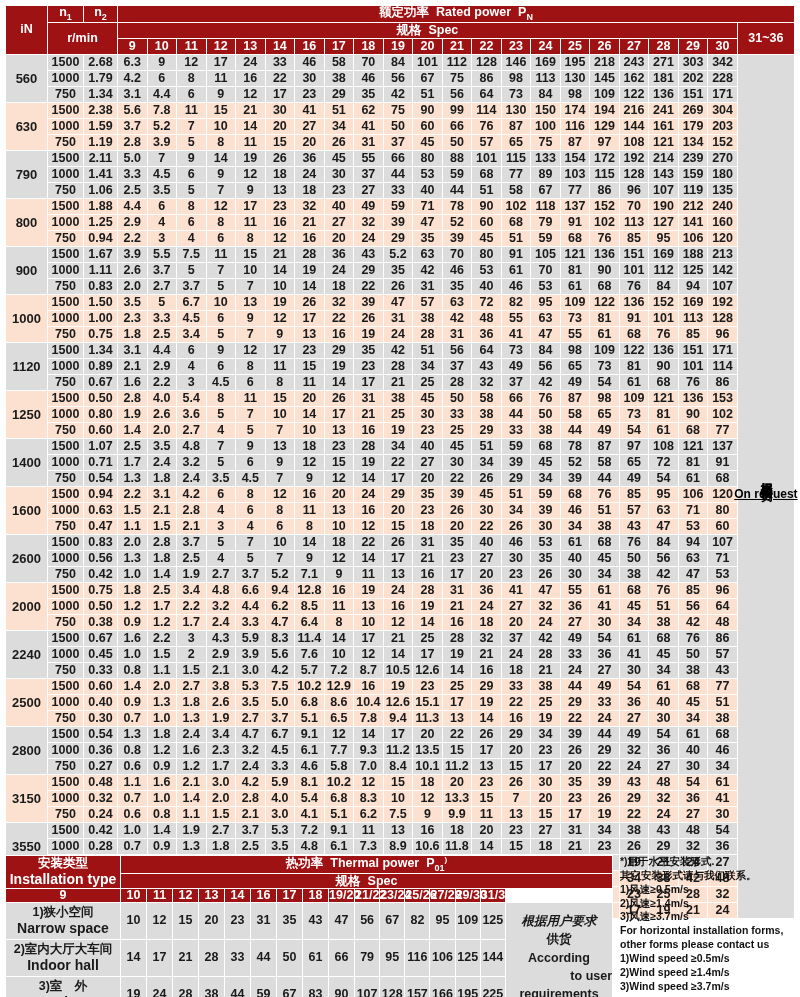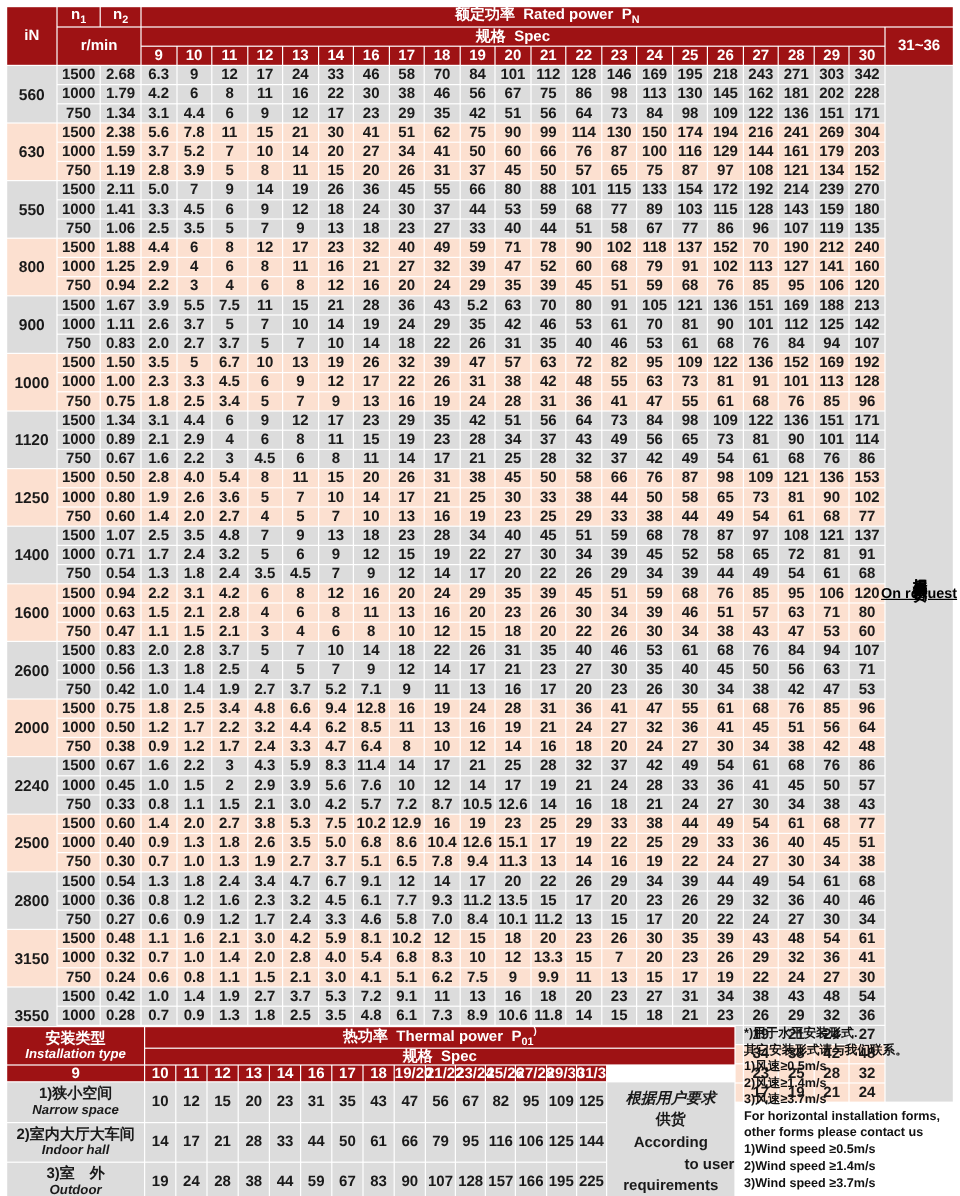--- a/index.html
+++ b/index.html
@@ -83,21 +83,21 @@
     width: 608px;
   }
   #bottom-table { width: 608px; }
   #bottom-table td { font-size: 12.5px; }
   #bottom-table td.lbl {
     font-size: 12px;
     line-height: 1.2;
     padding: 2px 3px;
   }
   .lbl-cn { font-size: 12.5px; display:block; }
-  .lbl-en { font-size: 11px; display:block;font-style:italic; }
+  .lbl-en { font-size: 14px; display:block; }
   .hd-inst { font-size: 12.5px; line-height: 1.2; padding: 0; }
 
   
   #notes {
     position: absolute;
     left: 620px; top: 855px;
     width: 176px;
     color: #111111;
     font-weight: bold;
   }
@@ -335,21 +335,21 @@
             <td class="cell-peach sp">65</td>
             <td class="cell-peach sp">75</td>
             <td class="cell-peach sp">87</td>
             <td class="cell-peach sp">97</td>
             <td class="cell-peach sp">108</td>
             <td class="cell-peach sp">121</td>
             <td class="cell-peach sp">134</td>
             <td class="cell-peach sp">152</td>
           </tr>
           <tr>
-            <td class="cell-grey iN" rowspan="3">550</td>
+            <td class="cell-grey iN" rowspan="3">790</td>
             <td class="cell-grey n1">1500</td>
             <td class="cell-grey n2">2.11</td>
             <td class="cell-grey sp">5.0</td>
             <td class="cell-grey sp">7</td>
             <td class="cell-grey sp">9</td>
             <td class="cell-grey sp">14</td>
             <td class="cell-grey sp">19</td>
             <td class="cell-grey sp">26</td>
             <td class="cell-grey sp">36</td>
             <td class="cell-grey sp">45</td>

